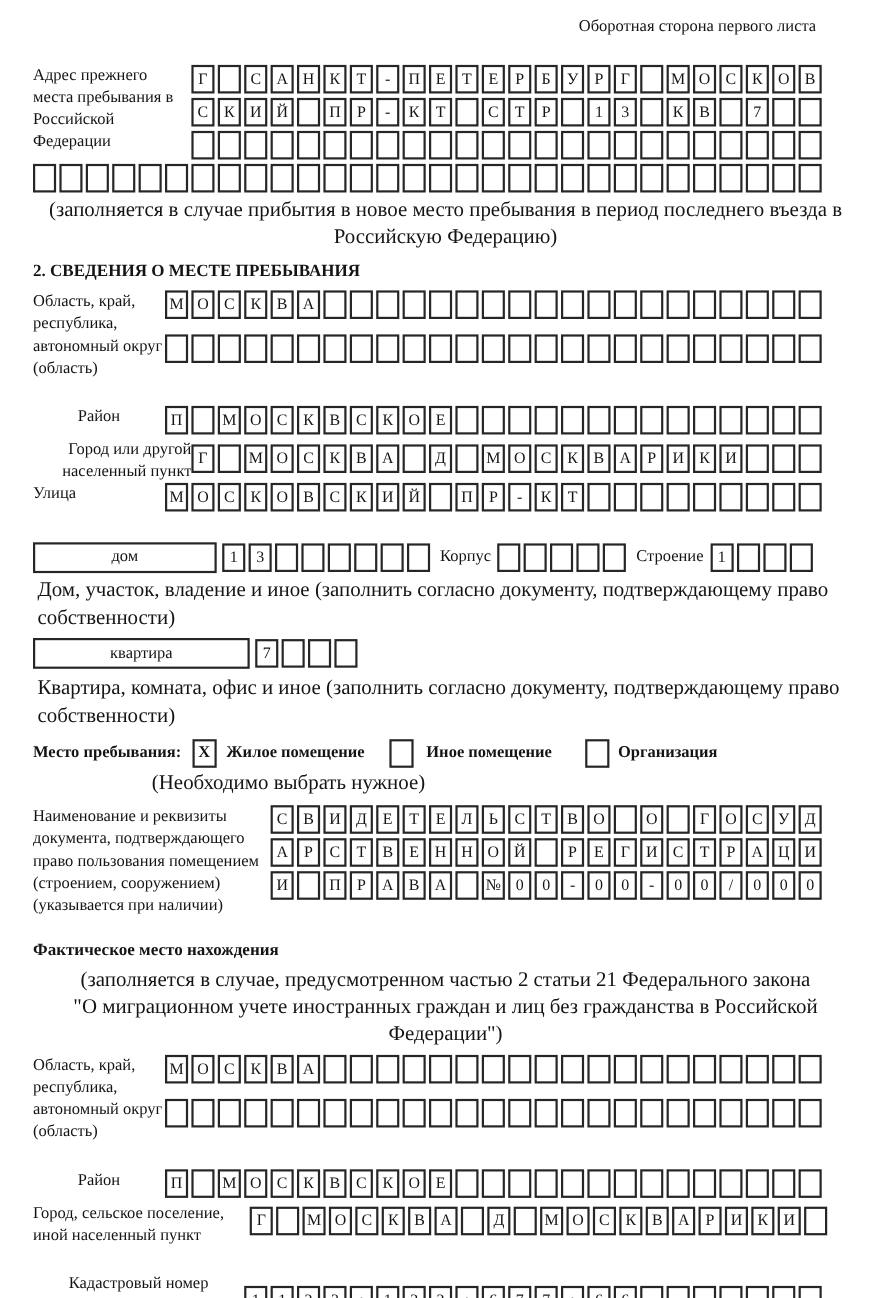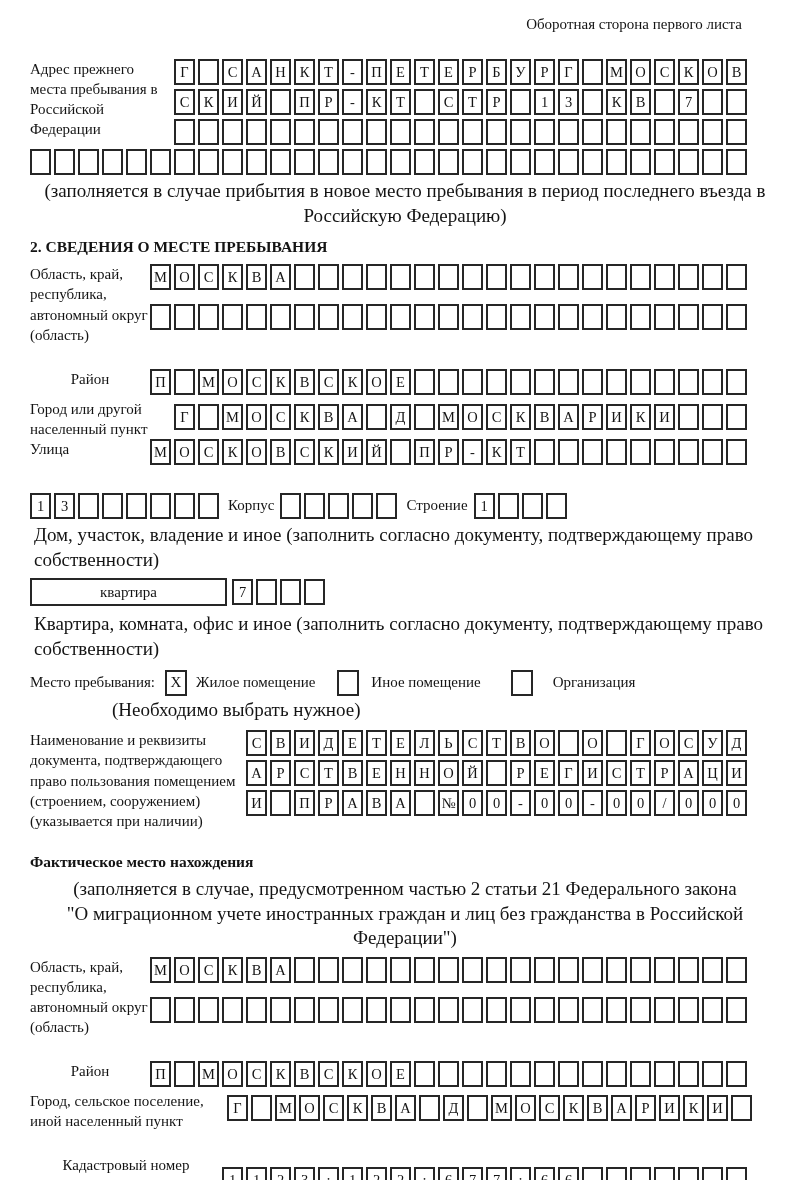--- a/index.html
+++ b/index.html
@@ -22,21 +22,21 @@
 
   .bigfield{box-sizing:border-box;border:2px solid #262626;height:28px;display:flex;
             align-items:center;justify-content:center;font-size:15px;margin-right:5px;}
   .house-box{width:167px;}
   .apt-box{width:197px;}
   .inline-lab{font-size:15px;margin:3px 6px 0 6px;white-space:nowrap;}
 
   .checkbox{box-sizing:border-box;width:22px;height:26px;border:2px solid #262626;
             display:flex;align-items:center;justify-content:center;font-size:15px;
             flex:0 0 auto;}
-  .stay-row{display:flex;align-items:center;font-size:15px;margin:8px 0 2px 0;}
+  .stay-row{display:flex;align-items:center;font-size:15px;margin:8px 0 2px 0;font-weight:bold;}
 
   .mark-box{box-sizing:border-box;border:2px solid #262626;width:356px;height:176px;
             margin-left:365px;margin-top:6px;}
 
   .gap14{margin-bottom:14px;}
   .mt6{margin-top:24px;text-align:center;}
 </style>
 </head>
 <body>
 
@@ -248,21 +248,21 @@
         <span class="cell"></span>
         <span class="cell"></span>
         <span class="cell"></span>
         <span class="cell"></span>
         <span class="cell"></span>
         <span class="cell"></span>
       </div>
   </div>
 
   <div class="flexrow">
-    <div class="label" style="width:144px;">Город или другой населенный пункт</div>
+    <div class="label" style="width:144px;text-align:right;">Город или другой населенный пункт</div>
     <div class="cells" style="margin-top:5px;">
         <span class="cell">Г</span>
         <span class="cell"></span>
         <span class="cell">М</span>
         <span class="cell">О</span>
         <span class="cell">С</span>
         <span class="cell">К</span>
         <span class="cell">В</span>
         <span class="cell">А</span>
         <span class="cell"></span>
@@ -309,20 +309,21 @@
         <span class="cell"></span>
         <span class="cell"></span>
         <span class="cell"></span>
         <span class="cell"></span>
         <span class="cell"></span>
         <span class="cell"></span>
       </div>
   </div>
 
   <div class="flexrow mt6" style="align-items:center;">
+    <div class="bigfield house-box">дом</div>
     <div class="cells" style="margin-bottom:0;">
         <span class="cell">1</span>
         <span class="cell">3</span>
         <span class="cell"></span>
         <span class="cell"></span>
         <span class="cell"></span>
         <span class="cell"></span>
         <span class="cell"></span>
         <span class="cell"></span>
       </div>
@@ -355,23 +356,23 @@
   </div>
   <div class="caption" style="margin:6px 0 2px 4px;">Квартира, комната, офис и иное (заполнить согласно документу, подтверждающему право собственности)</div>
 
   <div class="stay-row">
     <span>Место пребывания:</span>
     <span class="checkbox" style="margin-left:10px;">X</span>
     <span style="margin-left:9px;">Жилое помещение</span>
     <span class="checkbox" style="margin-left:22px;"></span>
     <span style="margin-left:12px;">Иное помещение</span>
     <span class="checkbox" style="margin-left:30px;"></span>
-    <span style="margin-left:20px;text-align:center;">Организация</span>
-  </div>
-  <div class="caption" style="margin:2px 0 8px 82px;">(Необходимо выбрать нужное)</div>
+    <span style="margin-left:8px;text-align:center;">Организация</span>
+  </div>
+  <div class="caption" style="margin:2px 0 8px 108px;">(Необходимо выбрать нужное)</div>
 
   <div class="flexrow">
     <div class="label" style="width:216px;">Наименование и реквизиты документа, подтверждающего право пользования помещением (строением, сооружением) (указывается при наличии)</div>
     <div>
       <div class="cells">
           <span class="cell">С</span>
           <span class="cell">В</span>
           <span class="cell">И</span>
           <span class="cell">Д</span>
           <span class="cell">Е</span>

